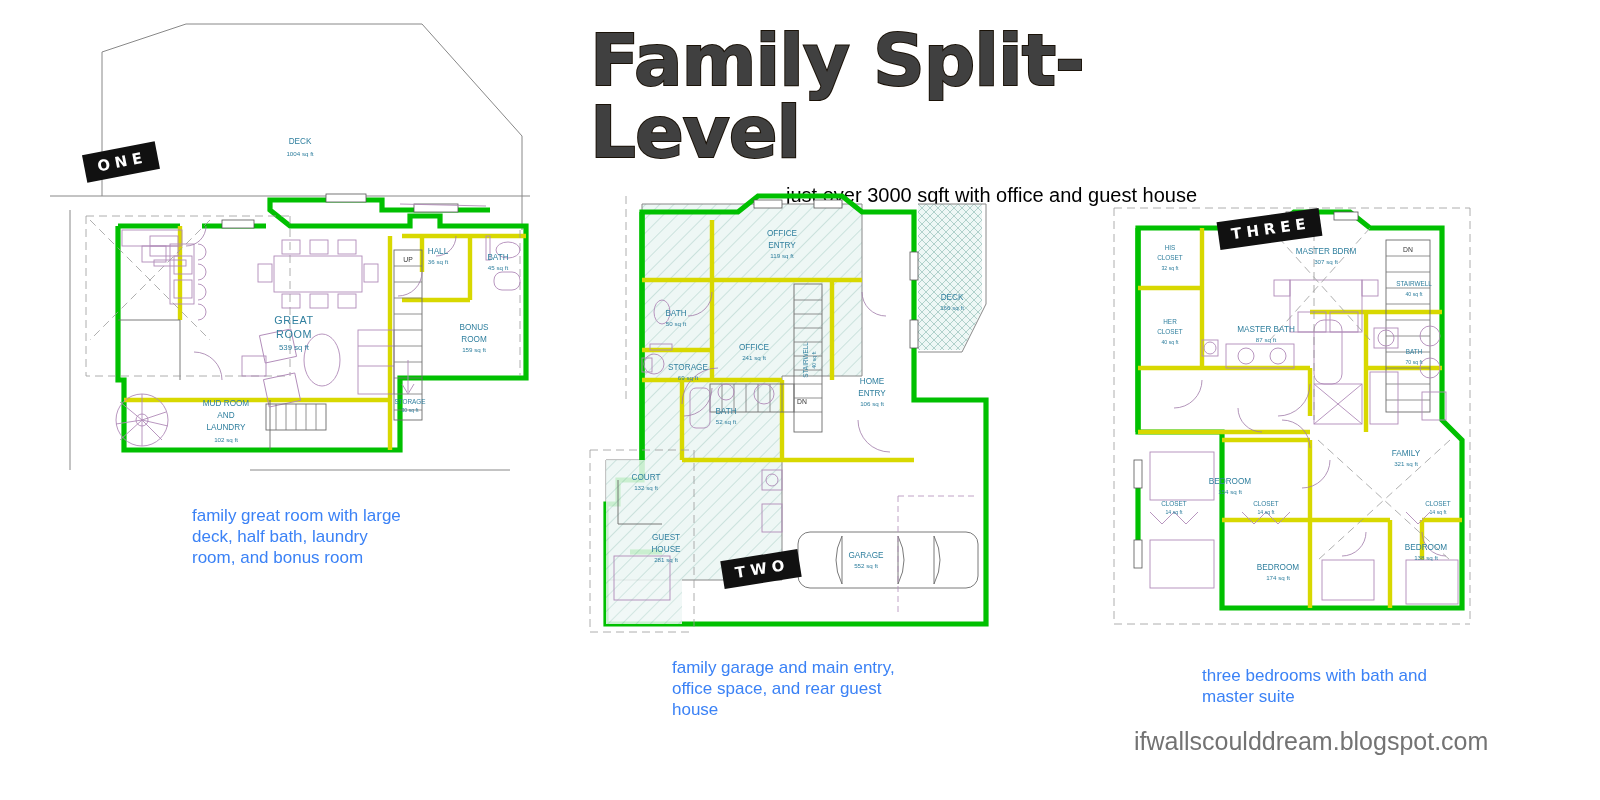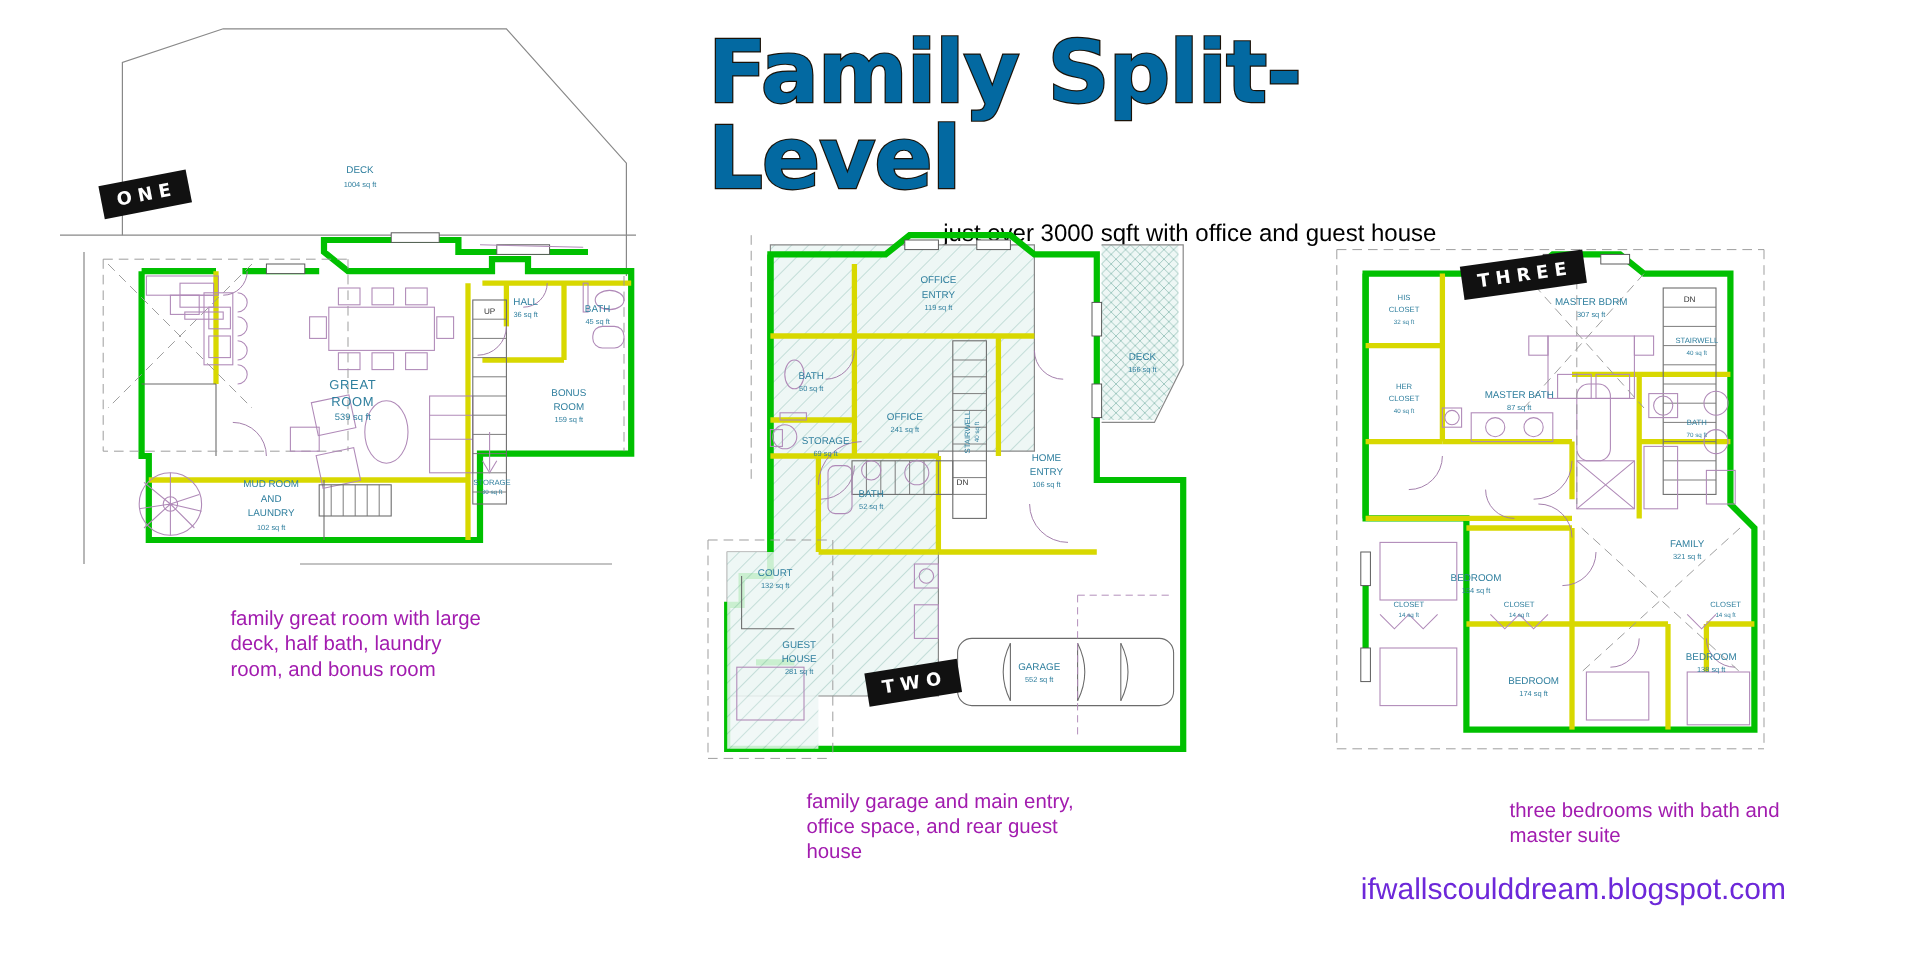--- a/index.html
+++ b/index.html
@@ -3,21 +3,21 @@
 <meta charset="utf-8">
 <style>
   html,body{margin:0;padding:0;background:#ffffff;}
   body{width:1600px;height:800px;position:relative;overflow:hidden;
        font-family:"Liberation Sans","DejaVu Sans",sans-serif;color:#000;}
 
   
   #title-block{position:absolute;left:590px;top:24px;width:700px;}
   #main-title{
     font-size:72px;font-weight:bold;letter-spacing:-1px;line-height:1;
-    color:#0369a1;
+    color:#404040;
     -webkit-text-stroke:2px #1a1208;
     paint-order:stroke fill;
     font-family:"DejaVu Sans",sans-serif;
   }
   #subtitle{font-size:20px;margin-top:16px;margin-left:196px;color:#000;
             font-family:"Liberation Sans",sans-serif;}
 
   
   .plan{position:absolute;}
   #plan-one{left:30px;top:20px;width:500px;height:470px;}
@@ -28,26 +28,26 @@
 
   
   .badge{position:absolute;background:#111;color:#fff;font-weight:bold;
          font-size:15px;letter-spacing:5px;padding:5px 10px 5px 13px;
          font-family:"DejaVu Sans",sans-serif;}
   #badge-one{left:84px;top:148px;transform:rotate(-11deg);}
   #badge-two{left:722px;top:555px;transform:rotate(-9deg);}
   #badge-three{left:1218px;top:215px;transform:rotate(-8deg);}
 
   
-  .caption{position:absolute;font-size:17px;line-height:1.24;color:#a21caf;}
+  .caption{position:absolute;font-size:17px;line-height:1.24;color:#3b82f6;}
   #caption-one{left:192px;top:505px;width:215px;}
   #caption-two{left:652px;top:657px;width:250px;margin-left:20px;}
-  #caption-three{left:1258px;top:665px;width:230px;}
-
-  #footer-url{position:absolute;left:1134px;top:727px;font-size:25px;color:#6d28d9;
+  #caption-three{left:1202px;top:665px;width:230px;}
+
+  #footer-url{position:absolute;left:1134px;top:727px;font-size:25px;color:#737373;
               font-family:"Liberation Sans",sans-serif;}
 
   
   .rmlbl{font-family:"Liberation Sans",sans-serif;font-size:5.4px;fill:#2f7f9e;
          text-anchor:middle;letter-spacing:.3px;}
   .rmsq{font-family:"Liberation Sans",sans-serif;font-size:3.9px;fill:#2f7f9e;
         text-anchor:middle;}
   .rmlbl-sm{font-family:"Liberation Sans",sans-serif;font-size:4.1px;fill:#2f7f9e;
             text-anchor:middle;}
   .rmsq-sm{font-family:"Liberation Sans",sans-serif;font-size:3.1px;fill:#2f7f9e;

